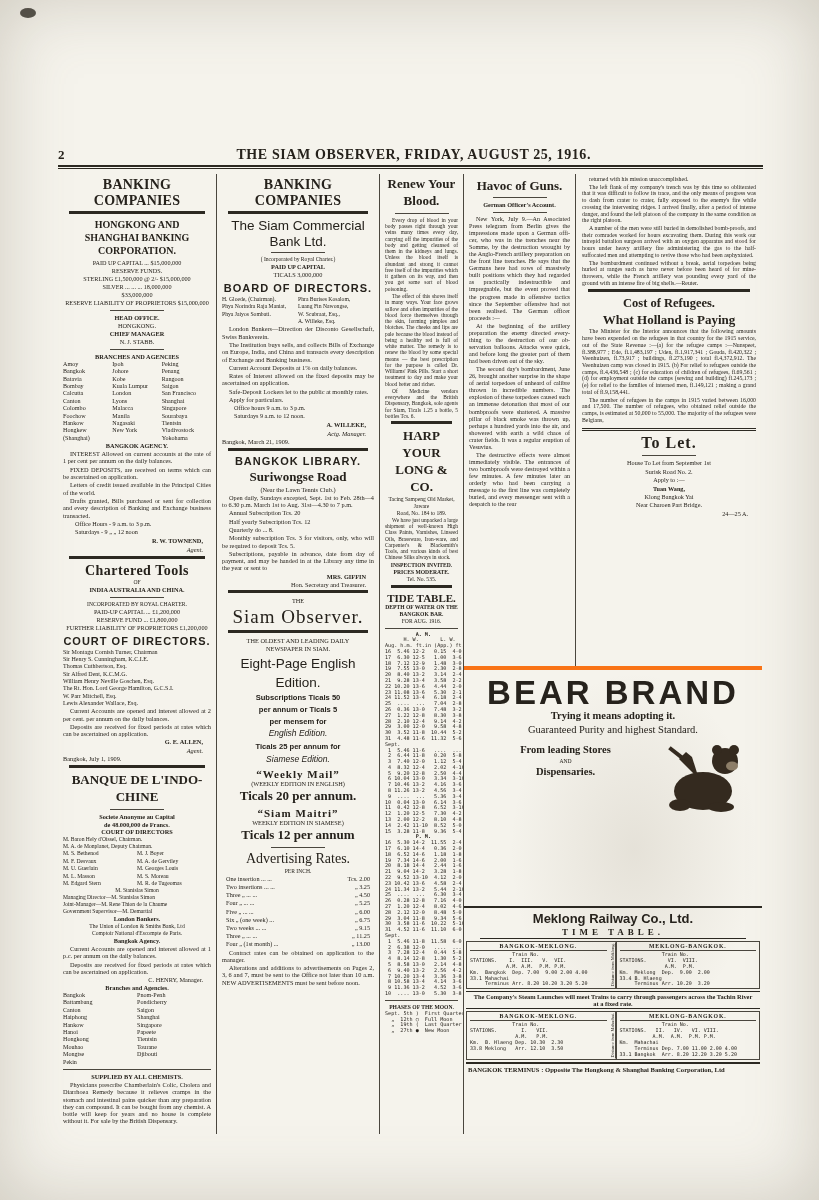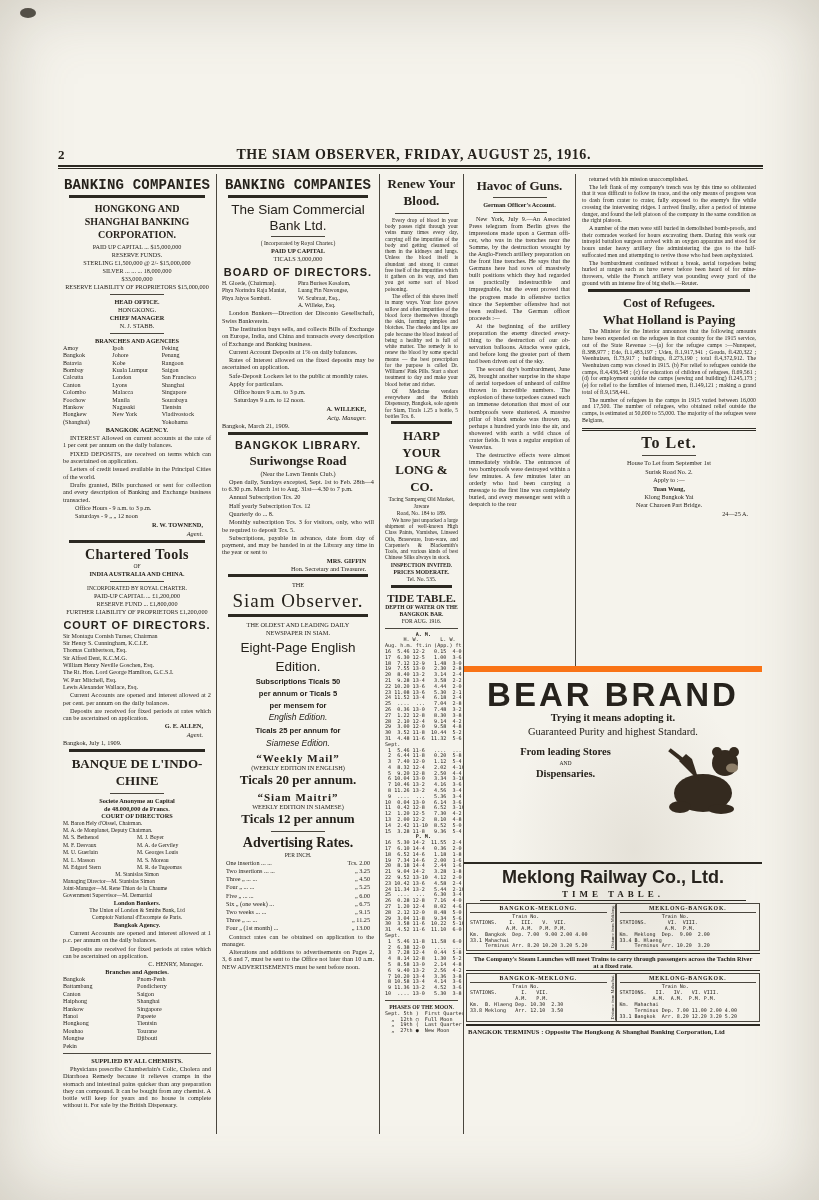--- a/index.html
+++ b/index.html
@@ -9,21 +9,21 @@
 .smudge{position:absolute;left:20px;top:8px;width:16px;height:10px;background:#3a362e;border-radius:50%;opacity:.85}
 .wm{position:absolute;right:60px;bottom:170px;width:250px;height:360px;
   background:radial-gradient(ellipse at center,rgba(115,100,75,.12),rgba(115,100,75,0) 70%)}
 .mast{position:absolute;top:147px;left:58px;right:56px;display:flex;align-items:baseline}
 .pn{font-weight:bold;font-size:13px}
 .mh{flex:1;text-align:center;font-weight:bold;font-size:14px;letter-spacing:.6px}
 .mrule{position:absolute;top:165px;left:58px;right:56px;border-top:2px solid #2c2922;border-bottom:1px solid #2c2922;height:4px}
 .cols{position:absolute;top:174px;left:58px;width:704px;height:960px;display:grid;grid-template-columns:159px 163px 84px 1fr}
 .col{padding:2px 5px 0;overflow:hidden}
 .c1,.c2,.c3{border-right:1px solid #4a463e}
-.bigh{font-family:Liberation Mono, monospace;font-size:14px;font-weight:bold;text-align:center;letter-spacing:.2px;padding-top:1px}
+.bigh{font-family:Liberation Serif, serif;font-size:14px;font-weight:bold;text-align:center;letter-spacing:.2px;padding-top:1px}
 .sep{width:54px;margin:3px auto;border-top:1px solid #4a463e}
 .sep2{margin:2px 6px 4px;border-top:2px solid #2c2922;border-bottom:1px solid #2c2922;height:3px}
 .sepf{margin:3px 0;border-top:1px solid #4a463e}
 .b{font-weight:bold}.i{font-style:italic}.ctr{text-align:center}.r{text-align:right;padding-right:8px}
 .s7{font-size:13px;line-height:1.3}.s6{font-size:6.3px;line-height:1.25}.s5{font-size:5.6px;line-height:1.25}
 .p{font-size:6.3px;line-height:1.16;text-align:justify;text-indent:7px;margin-bottom:1px}
 .c3 .p{font-size:5.4px}
 .c4 .p{font-size:6.1px}
 .c5 .p{font-size:5.8px}
 .brow{display:flex;font-size:6.1px;line-height:1.22}
@@ -33,38 +33,38 @@
 .dirline{font-size:6px;line-height:1.22}
 .capl{text-align:center;font-size:6.2px;line-height:1.3}
 .bn{font-size:10px;text-align:center;font-weight:bold;line-height:1.3;margin:2px 8px}
 .bankname{font-family:"Liberation Sans",sans-serif;font-weight:normal;font-size:13.5px;text-align:center;line-height:1.15;margin:3px 0 2px}
 .cbname{font-size:14px;font-weight:bold;text-align:center;letter-spacing:.5px}
 .h3s{font-family:"Liberation Sans",sans-serif;font-weight:bold;font-size:11px;text-align:center;letter-spacing:1px;margin:3px 0 2px}
 .obsname{font-size:19px;text-align:center;letter-spacing:1px;margin:1px 0}
 .subln{font-family:"Liberation Sans",sans-serif;font-size:7.6px;font-weight:bold;text-align:center;line-height:1.55}
 .bi{font-family:"Liberation Sans",sans-serif;font-weight:normal;font-style:italic;font-size:8.5px;text-align:center;line-height:1.6}
 .wmh{font-size:11px;font-weight:bold;text-align:center;letter-spacing:1px;margin-top:2px}
-.rates-title{font-size:14px;font-weight:bold;text-align:center;margin:3px 0 1px}
+.rates-title{font-size:14px;font-weight:normal;text-align:center;margin:3px 0 1px}
 .rrow{display:flex;justify-content:space-between;font-size:6.2px;line-height:1.32;padding:0 4px}
 .mono{font-family:"DejaVu Sans Mono",monospace;font-size:5.1px;line-height:1.14;white-space:pre}
 .tmono{font-family:"DejaVu Sans Mono",monospace;font-size:5px;line-height:1.18;white-space:pre}
 .havoc{font-size:13px;font-weight:bold;text-align:center;margin:2px 0 1px}
 .refh{font-size:12.5px;font-weight:bold;text-align:center;margin:3px 0 1px}
 .rtop{display:flex;height:492px;overflow:hidden}
 .c4{width:112px;border-right:1px solid #4a463e;padding:2px 5px;overflow:hidden}
 .c5{flex:1;padding:2px 6px;overflow:hidden}
-.bearad{border-top:6px solid #f97316;height:196px;padding:6px 8px 0;position:relative;overflow:hidden}
+.bearad{border-top:4px solid #f97316;height:240px;padding:6px 8px 0;position:relative;overflow:hidden}
 .beart{font-family:"Liberation Sans",sans-serif;font-weight:900;font-size:33px;letter-spacing:3px;text-align:center;line-height:1}
 .bears{font-family:"Liberation Sans",sans-serif;font-weight:bold;font-style:italic;font-size:13px;letter-spacing:1.5px;text-align:center;margin-top:3px}
 .bearl{font-size:10.5px;text-align:center;line-height:1.35}
 .bearrow{display:flex;margin-top:2px}
 .bearleft{flex:1;padding-top:4px}
 .bearimg{width:95px;height:74px}
 .mek{border-top:2px solid #2c2922;padding:3px 2px 0;overflow:hidden}
-.mekt{font-family:"Liberation Sans",sans-serif;font-weight:bold;font-size:18px;text-align:center}
+.mekt{font-family:"Liberation Sans",sans-serif;font-weight:bold;font-size:13px;text-align:center}
 .tt{font-size:9px;font-weight:bold;letter-spacing:4px;text-align:center;border-bottom:1px solid #2c2922;margin:1px 14px 2px;padding-bottom:1px}
 .mtbl{display:flex;border:1px solid #4a463e;margin:1px 0}
 .half{flex:1;padding:1px 3px}
 .half+.vl,.vl+.half{border-left:1px solid #4a463e}
 .mcap{font-size:5.8px;font-weight:bold;text-align:center;letter-spacing:.8px;border-bottom:1px solid #4a463e;padding-bottom:1px;margin-bottom:1px}
 .vl{writing-mode:vertical-rl;transform:rotate(180deg);font-size:4.4px;padding:1px 0;text-align:center}
 .note{border-top:1px solid #2c2922;border-bottom:1px solid #2c2922;font-weight:bold;font-size:6.4px;text-align:center;padding:1px 6px;margin:2px 0}
 .term{border-top:2px solid #2c2922;font-weight:bold;font-size:6.6px;padding:2px 2px 0;margin-top:2px}
 .tolet{border-top:3px double #2c2922;margin-top:5px;padding-top:3px;text-align:center}
 .tolet-h{font-size:16px;font-weight:bold;letter-spacing:1px}

